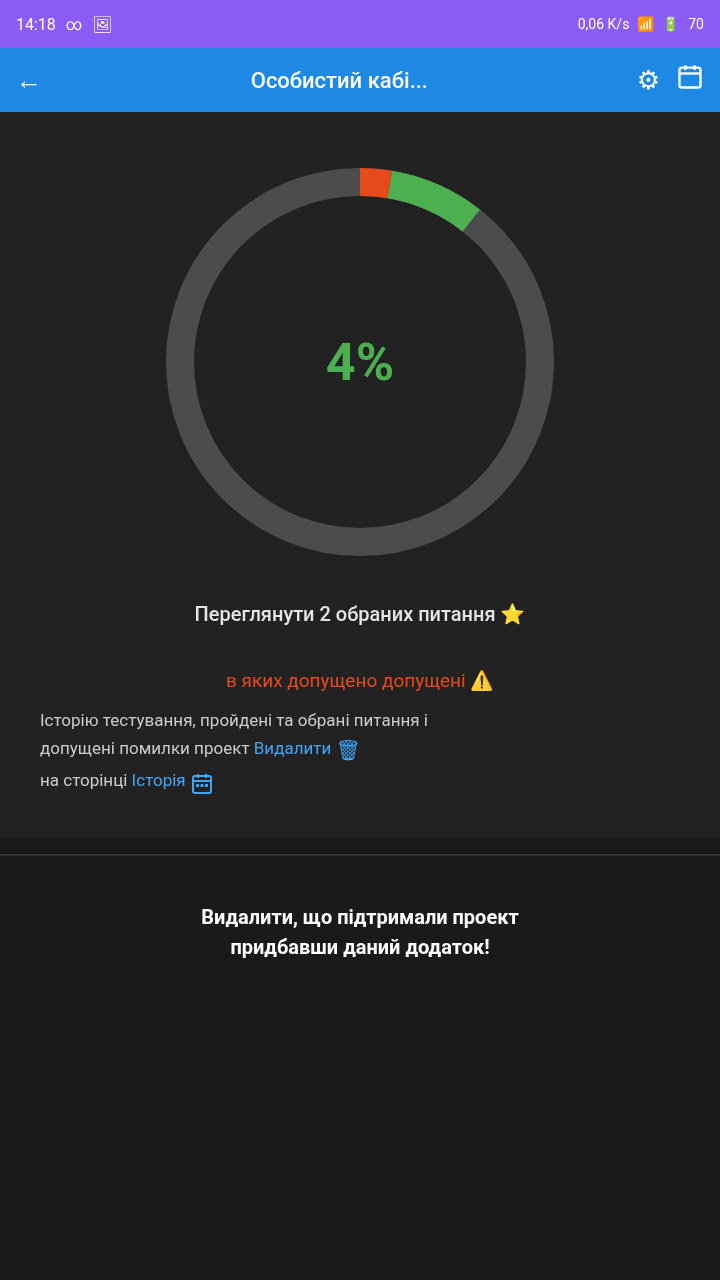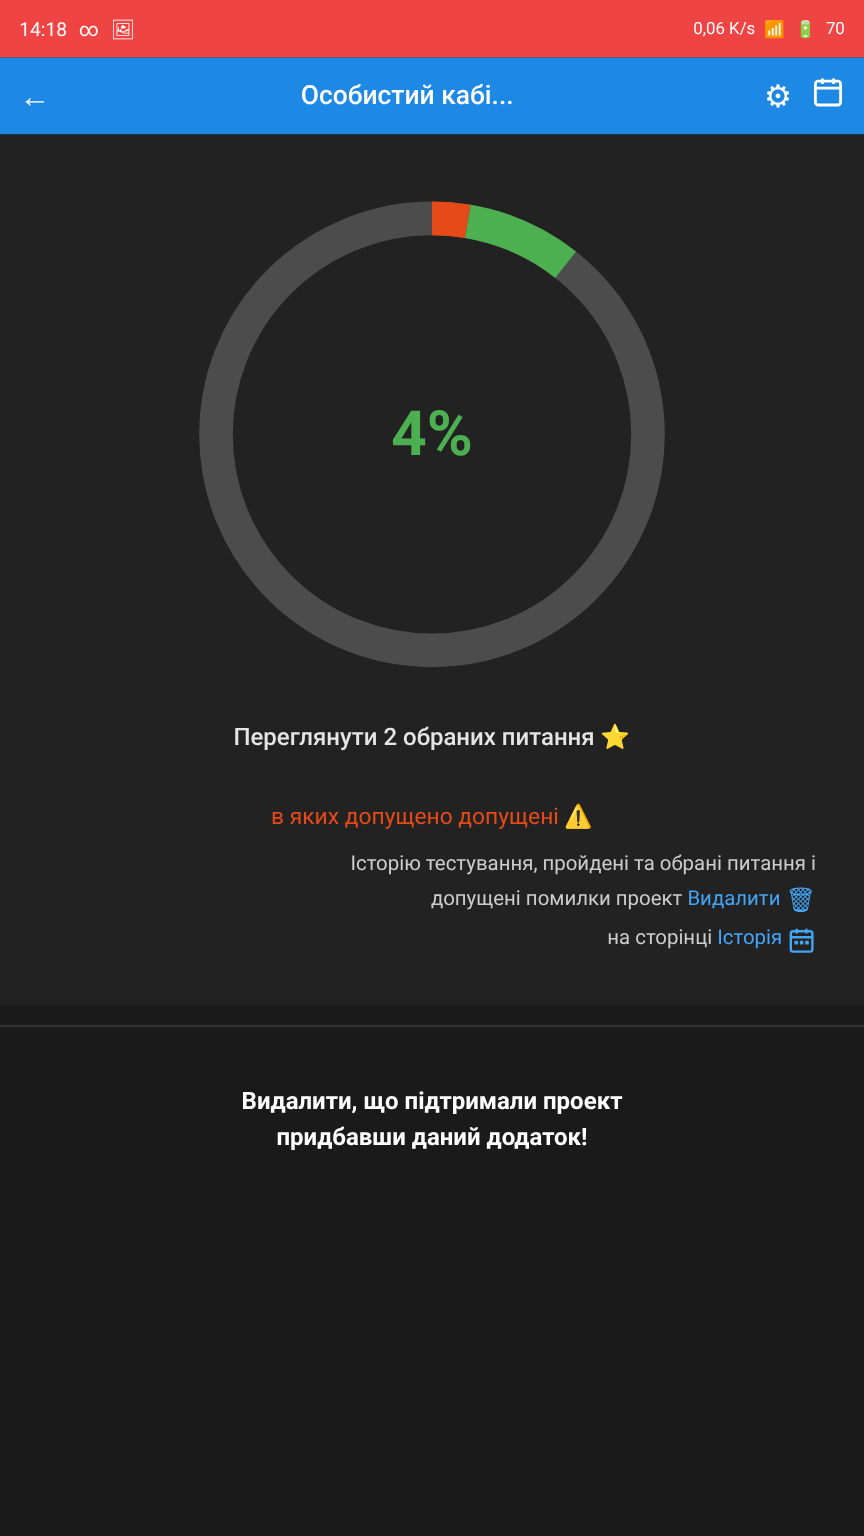--- a/index.html
+++ b/index.html
@@ -8,37 +8,37 @@
     body {
       width: 720px;
       min-height: 1280px;
       background: #1a1a1a;
       font-family: 'Roboto', Arial, sans-serif;
       overflow-x: hidden;
     }
 
     
     .status-bar {
-      background: #ef4444;
+      background: #8b5cf6;
       height: 48px;
       display: flex;
       align-items: center;
       justify-content: space-between;
       padding: 0 16px;
       color: white;
       font-size: 16px;
     }
     .status-left {
       display: flex;
       align-items: center;
       gap: 10px;
     }
     .status-right {
       display: flex;
-      align-items: flex-start;
+      align-items: flex-end;
       gap: 8px;
       font-size: 14px;
       margin-left: 48px;
     }
 
     
     .toolbar {
       background: #1e88e5;
       height: 64px;
       display: flex;
@@ -125,21 +125,21 @@
       display: block;
       line-height: 1.5;
       margin-bottom: 12px;
       cursor: pointer;
     }
 
     .info-text {
       color: #cccccc;
       font-size: 17px;
       line-height: 1.6;
-      text-align: right;
+      text-align: left;
     }
 
     .link-blue {
       color: #42a5f5;
       cursor: pointer;
     }
 
     .trash-icon {
       color: #42a5f5;
       font-size: 20px;

